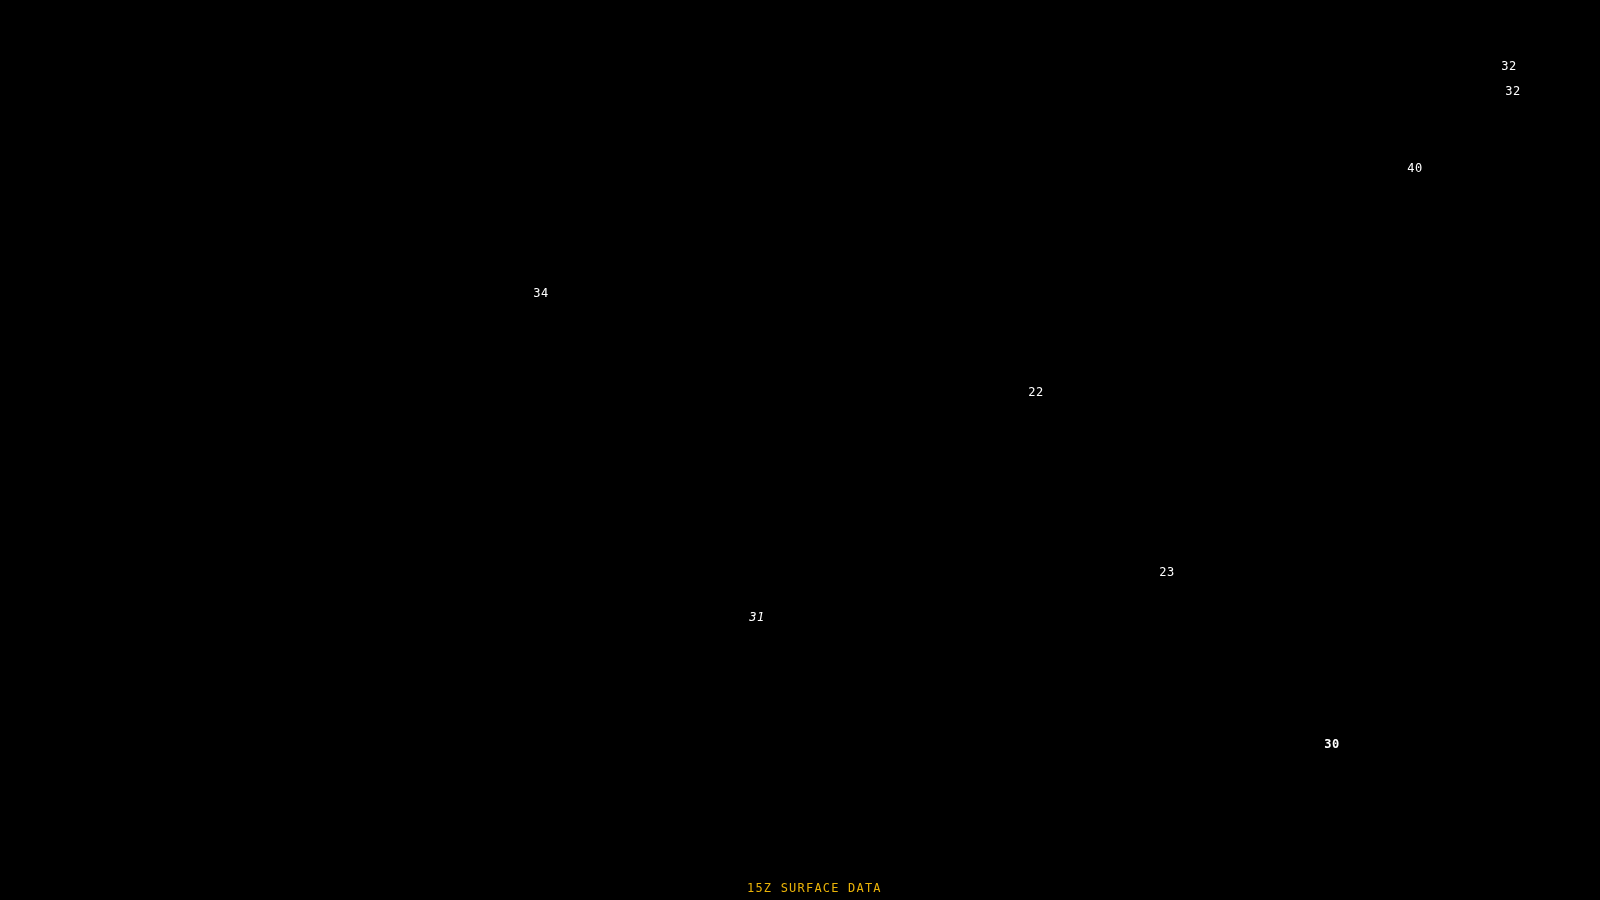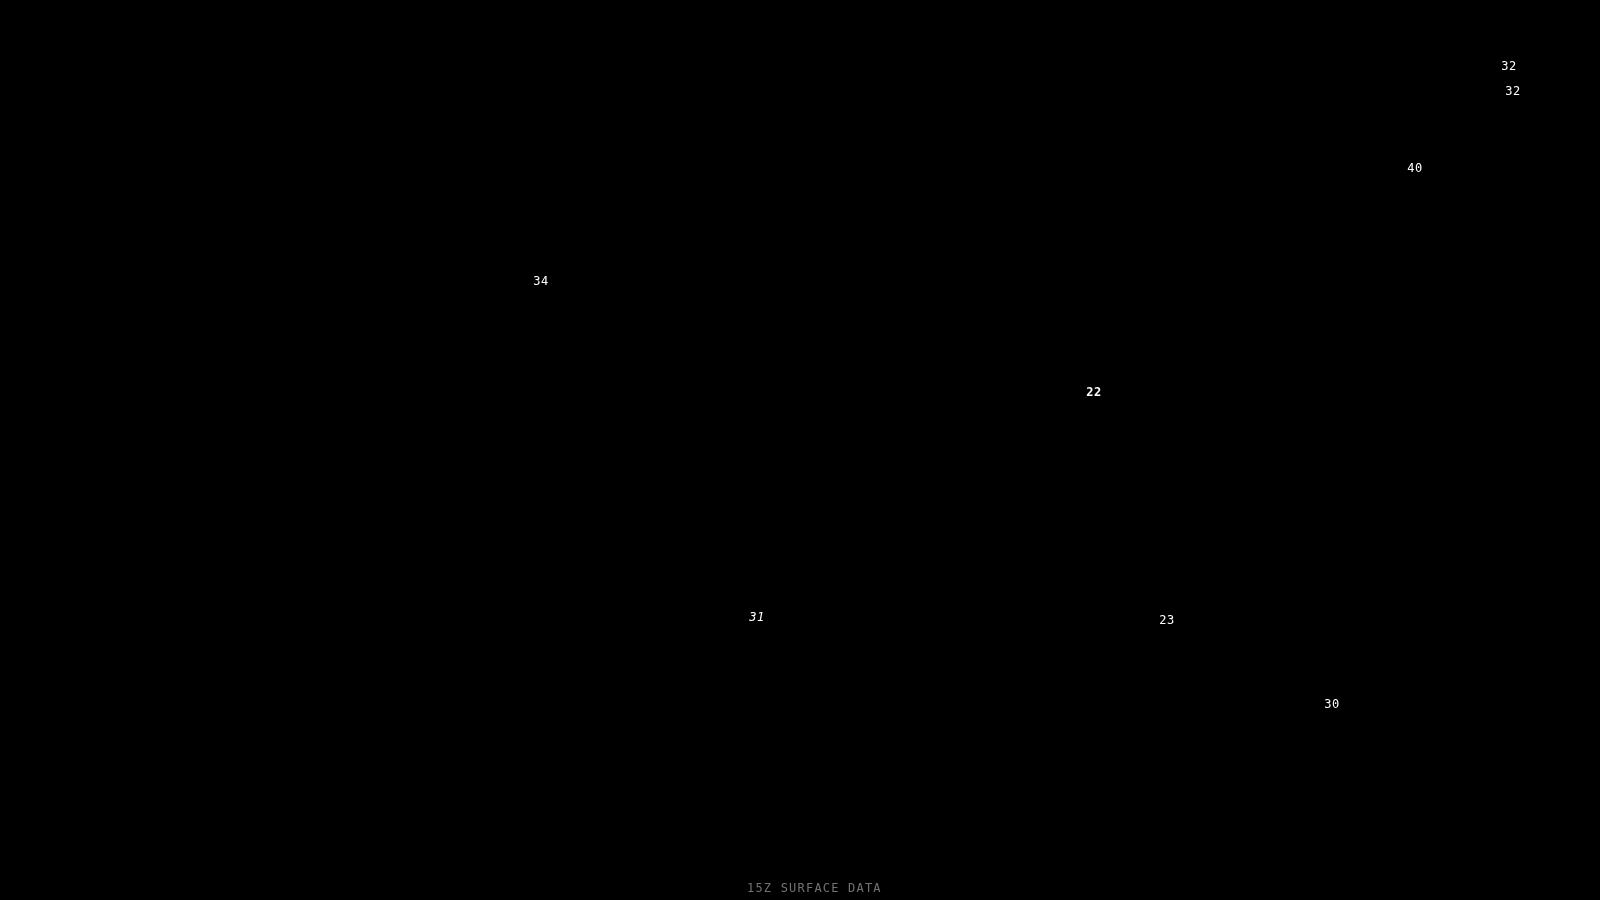--- a/index.html
+++ b/index.html
@@ -20,37 +20,37 @@
     color: #ffffff;
     font-family: "DejaVu Sans Mono", "Liberation Mono", monospace;
     font-size: 12px;
     line-height: 12px;
     letter-spacing: 0.5px;
     white-space: nowrap;
     user-select: none;
   }
   .chart-caption {
     position: absolute;
-    color: #737373;
+    color: #eab308;
     font-family: "DejaVu Sans Mono", "Liberation Mono", monospace;
     font-size: 12px;
     line-height: 12px;
     letter-spacing: 1.2px;
     white-space: nowrap;
     user-select: none;
   }
 </style>
 </head>
 <body>
 
 <div id="stage">
   <div id="points-layer">
       <div class="station-label" style="left: 1509px; top: 66px; transform: translate(-50%, -50%);">32</div>
       <div class="station-label" style="left: 1513px; top: 91px; transform: translate(-50%, -50%);">32</div>
       <div class="station-label" style="left: 1415px; top: 168px; transform: translate(-50%, -50%);">40</div>
-      <div class="station-label" style="left: 541px; top: 281px; transform: translate(-50%, -50%); text-align: right;">34</div>
-      <div class="station-label" style="left: 1094px; top: 392px; transform: translate(-50%, -50%); font-weight: bold;">22</div>
-      <div class="station-label" style="left: 1167px; top: 572px; transform: translate(-50%, -50%); margin-top: 48px;">23</div>
+      <div class="station-label" style="left: 541px; top: 293px; transform: translate(-50%, -50%); text-align: right;">34</div>
+      <div class="station-label" style="left: 1036px; top: 392px; transform: translate(-50%, -50%);">22</div>
+      <div class="station-label" style="left: 1167px; top: 572px; transform: translate(-50%, -50%);">23</div>
       <div class="station-label" style="left: 757px; top: 617px; transform: translate(-50%, -50%); font-style: italic;">31</div>
-      <div class="station-label" style="left: 1332px; top: 704px; transform: translate(-50%, -50%);">30</div>
+      <div class="station-label" style="left: 1332px; top: 744px; transform: translate(-50%, -50%); font-weight: bold;">30</div>
     </div>
   <div class="chart-caption" id="caption" style="left: 747px; top: 882px;">15Z SURFACE DATA</div>
 </div>
 
 </body></html>

